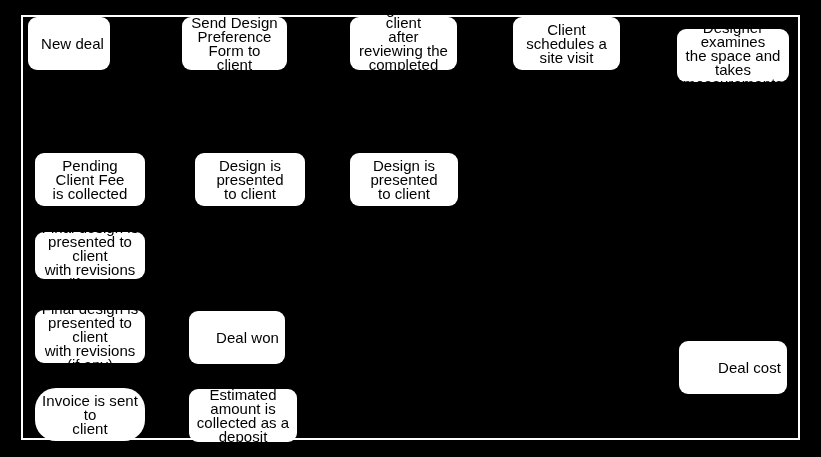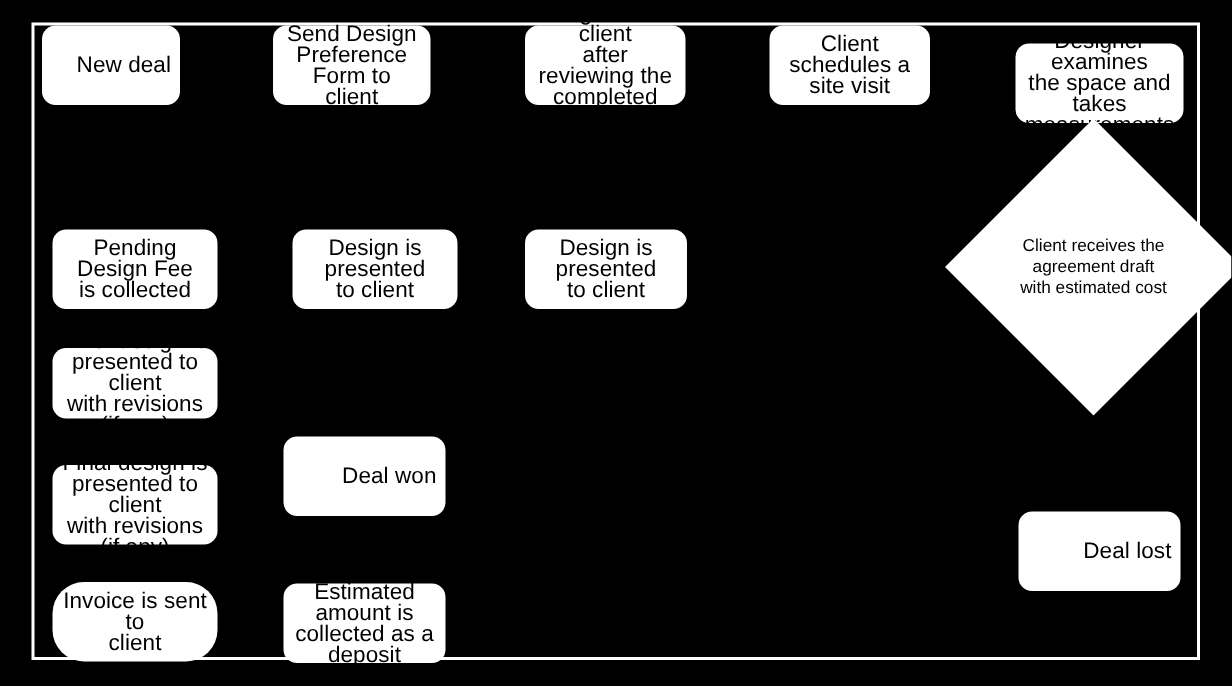--- a/index.html
+++ b/index.html
@@ -70,21 +70,21 @@
     white-space: pre-line;
     width: 126px;
   }
 </style>
 </head>
 <body>
 
 <div id="canvas">
   <div id="frame">
 
-    <div class="node" style="left:5px;top:0px;width:92px;height:53px;">
+    <div class="node" style="left:5px;top:0px;width:82px;height:53px;">
       <span class="node-label">New deal</span>
     </div>
 
     <div class="node" style="left:159px;top:0px;width:105px;height:53px;">
       <span class="node-label">Send Design
 Preference Form to
 client</span>
     </div>
 
     <div class="node" style="left:490px;top:0px;width:107px;height:53px;">
@@ -98,60 +98,54 @@
 completed form</span>
     </div>
 
     <div class="node" style="left:654px;top:12px;width:112px;height:53px;">
       <span class="node-label">Designer examines
 the space and takes
 measurements</span>
     </div>
 
     <div class="node" style="left:12px;top:136px;width:110px;height:53px;">
-      <span class="node-label">Pending Design Fee
+      <span class="node-label">Pending Client Fee
 is collected</span>
     </div>
 
     <div class="node" style="left:172px;top:136px;width:110px;height:53px;">
       <span class="node-label">Design is presented
 to client</span>
     </div>
 
     <div class="node" style="left:327px;top:136px;width:108px;height:53px;">
       <span class="node-label">Design is presented
 to client</span>
     </div>
 
 
-    <div class="diamond" style="left:636px;top:91px;width:140px;height:140px;">
-      <div class="shape"></div>
-      <span class="diamond-label">Client receives the
-agreement draft
-with estimated cost</span>
-    </div>
 
     <div class="node" style="left:12px;top:215px;width:110px;height:47px;">
       <span class="node-label">Final design is
 presented to client
 with revisions (if any)</span>
     </div>
 
     <div class="node" style="left:12px;top:293px;width:110px;height:53px;">
       <span class="node-label">Final design is
 presented to client
 with revisions (if any)</span>
     </div>
 
-    <div class="node" style="left:166px;top:274px;width:108px;height:53px;">
+    <div class="node" style="left:166px;top:294px;width:96px;height:53px;">
       <span class="node-label">Deal won</span>
     </div>
 
     <div class="node" style="left:656px;top:324px;width:108px;height:53px;">
-      <span class="node-label">Deal lost</span>
+      <span class="node-label">Deal cost</span>
     </div>
 
     <div class="node" style="left:12px;top:371px;width:110px;height:53px;border-radius:21px;">
       <span class="node-label">Invoice is sent to
 client</span>
     </div>
 
     <div class="node" style="left:166px;top:372px;width:108px;height:53px;">
       <span class="node-label">Estimated amount is
 collected as a deposit</span>

